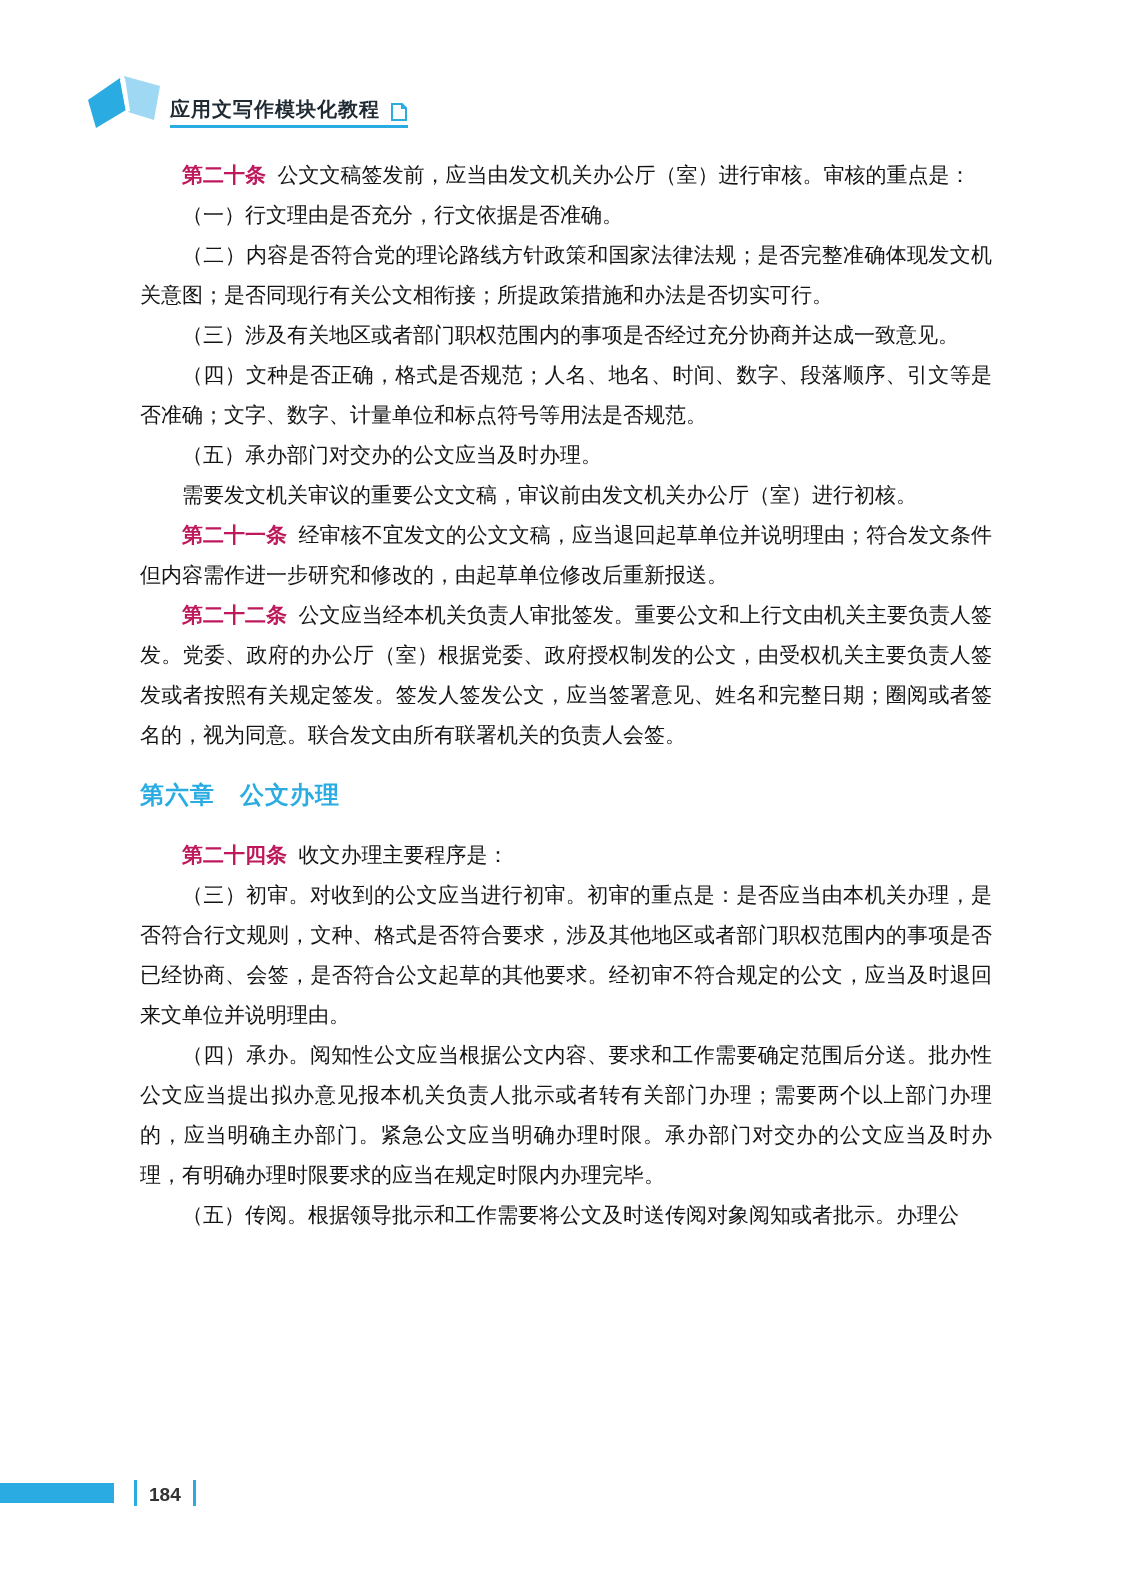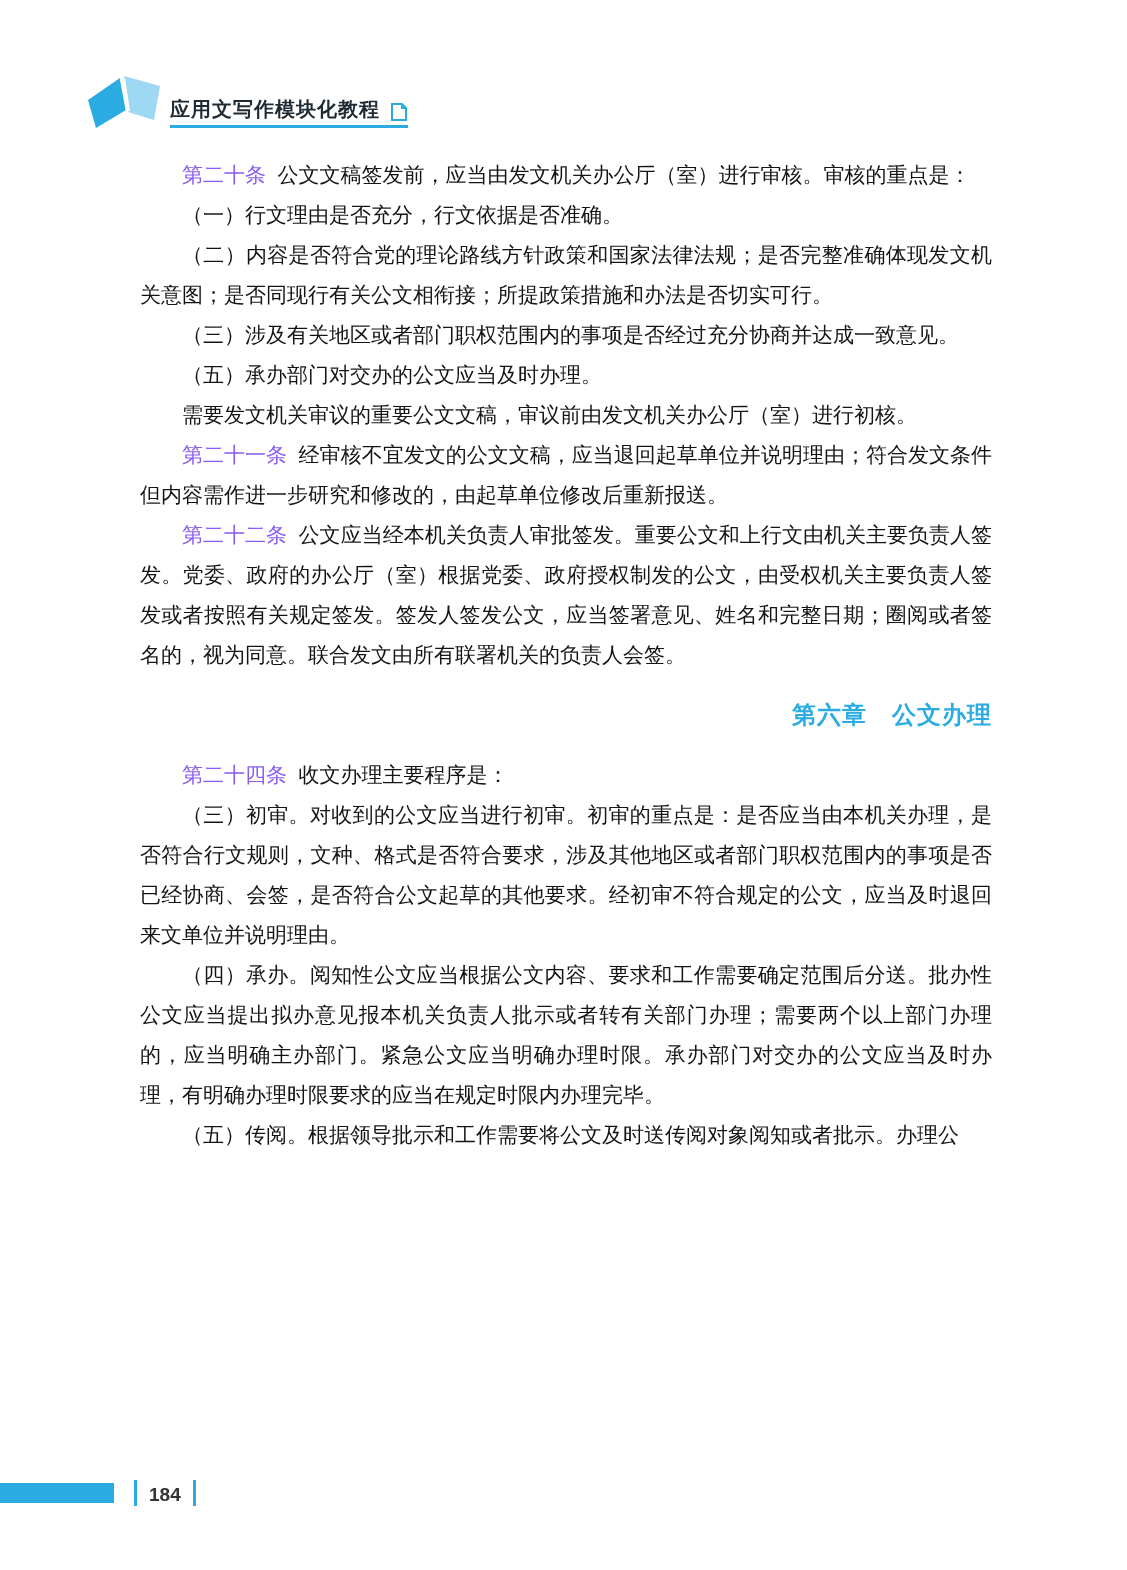--- a/index.html
+++ b/index.html
@@ -59,33 +59,33 @@
   }
   .para {
     margin: 0;
     font-size: 21px;
     line-height: 40px;
     text-align: justify;
     text-indent: 2em;
     color: #141414;
   }
   .article-label {
-    color: #8b5cf6;
+    color: #be185d;
     font-family: "Liberation Sans", "DejaVu Sans", sans-serif;
-    font-weight: normal;
+    font-weight: bold;
     margin-right: 0.55em;
   }
   .chapter {
     margin: 22px 0;
     font-family: "Liberation Sans", "DejaVu Sans", sans-serif;
     font-weight: bold;
     font-size: 24px;
     line-height: 36px;
     color: #2aace2;
-    text-align: right;
+    text-align: left;
     text-indent: 0;
     letter-spacing: 1px;
   }
 
   
   .footer-bar {
     position: absolute;
     left: 0;
     top: 1483px;
     width: 114px;
@@ -131,20 +131,21 @@
         <path d="M12 2 V6 H16" fill="none" stroke="#2aace2" stroke-width="2"></path>
       </svg>
     </div>
   </div>
 
   <main class="content">
       <p class="para"><span class="article-label">第二十条</span><span>公文文稿签发前，应当由发文机关办公厅（室）进行审核。审核的重点是：</span></p>
       <p class="para"><span>（一）行文理由是否充分，行文依据是否准确。</span></p>
       <p class="para"><span>（二）内容是否符合党的理论路线方针政策和国家法律法规；是否完整准确体现发文机关意图；是否同现行有关公文相衔接；所提政策措施和办法是否切实可行。</span></p>
       <p class="para"><span>（三）涉及有关地区或者部门职权范围内的事项是否经过充分协商并达成一致意见。</span></p>
+      <p class="para"><span>（四）文种是否正确，格式是否规范；人名、地名、时间、数字、段落顺序、引文等是否准确；文字、数字、计量单位和标点符号等用法是否规范。</span></p>
       <p class="para"><span>（五）承办部门对交办的公文应当及时办理。</span></p>
       <p class="para"><span>需要发文机关审议的重要公文文稿，审议前由发文机关办公厅（室）进行初核。</span></p>
       <p class="para"><span class="article-label">第二十一条</span><span>经审核不宜发文的公文文稿，应当退回起草单位并说明理由；符合发文条件但内容需作进一步研究和修改的，由起草单位修改后重新报送。</span></p>
       <p class="para"><span class="article-label">第二十二条</span><span>公文应当经本机关负责人审批签发。重要公文和上行文由机关主要负责人签发。党委、政府的办公厅（室）根据党委、政府授权制发的公文，由受权机关主要负责人签发或者按照有关规定签发。签发人签发公文，应当签署意见、姓名和完整日期；圈阅或者签名的，视为同意。联合发文由所有联署机关的负责人会签。</span></p>
       <h2 class="chapter">第六章　公文办理</h2>
       <p class="para"><span class="article-label">第二十四条</span><span>收文办理主要程序是：</span></p>
       <p class="para"><span>（三）初审。对收到的公文应当进行初审。初审的重点是：是否应当由本机关办理，是否符合行文规则，文种、格式是否符合要求，涉及其他地区或者部门职权范围内的事项是否已经协商、会签，是否符合公文起草的其他要求。经初审不符合规定的公文，应当及时退回来文单位并说明理由。</span></p>
       <p class="para"><span>（四）承办。阅知性公文应当根据公文内容、要求和工作需要确定范围后分送。批办性公文应当提出拟办意见报本机关负责人批示或者转有关部门办理；需要两个以上部门办理的，应当明确主办部门。紧急公文应当明确办理时限。承办部门对交办的公文应当及时办理，有明确办理时限要求的应当在规定时限内办理完毕。</span></p>
       <p class="para"><span>（五）传阅。根据领导批示和工作需要将公文及时送传阅对象阅知或者批示。办理公</span></p>
     </main>

